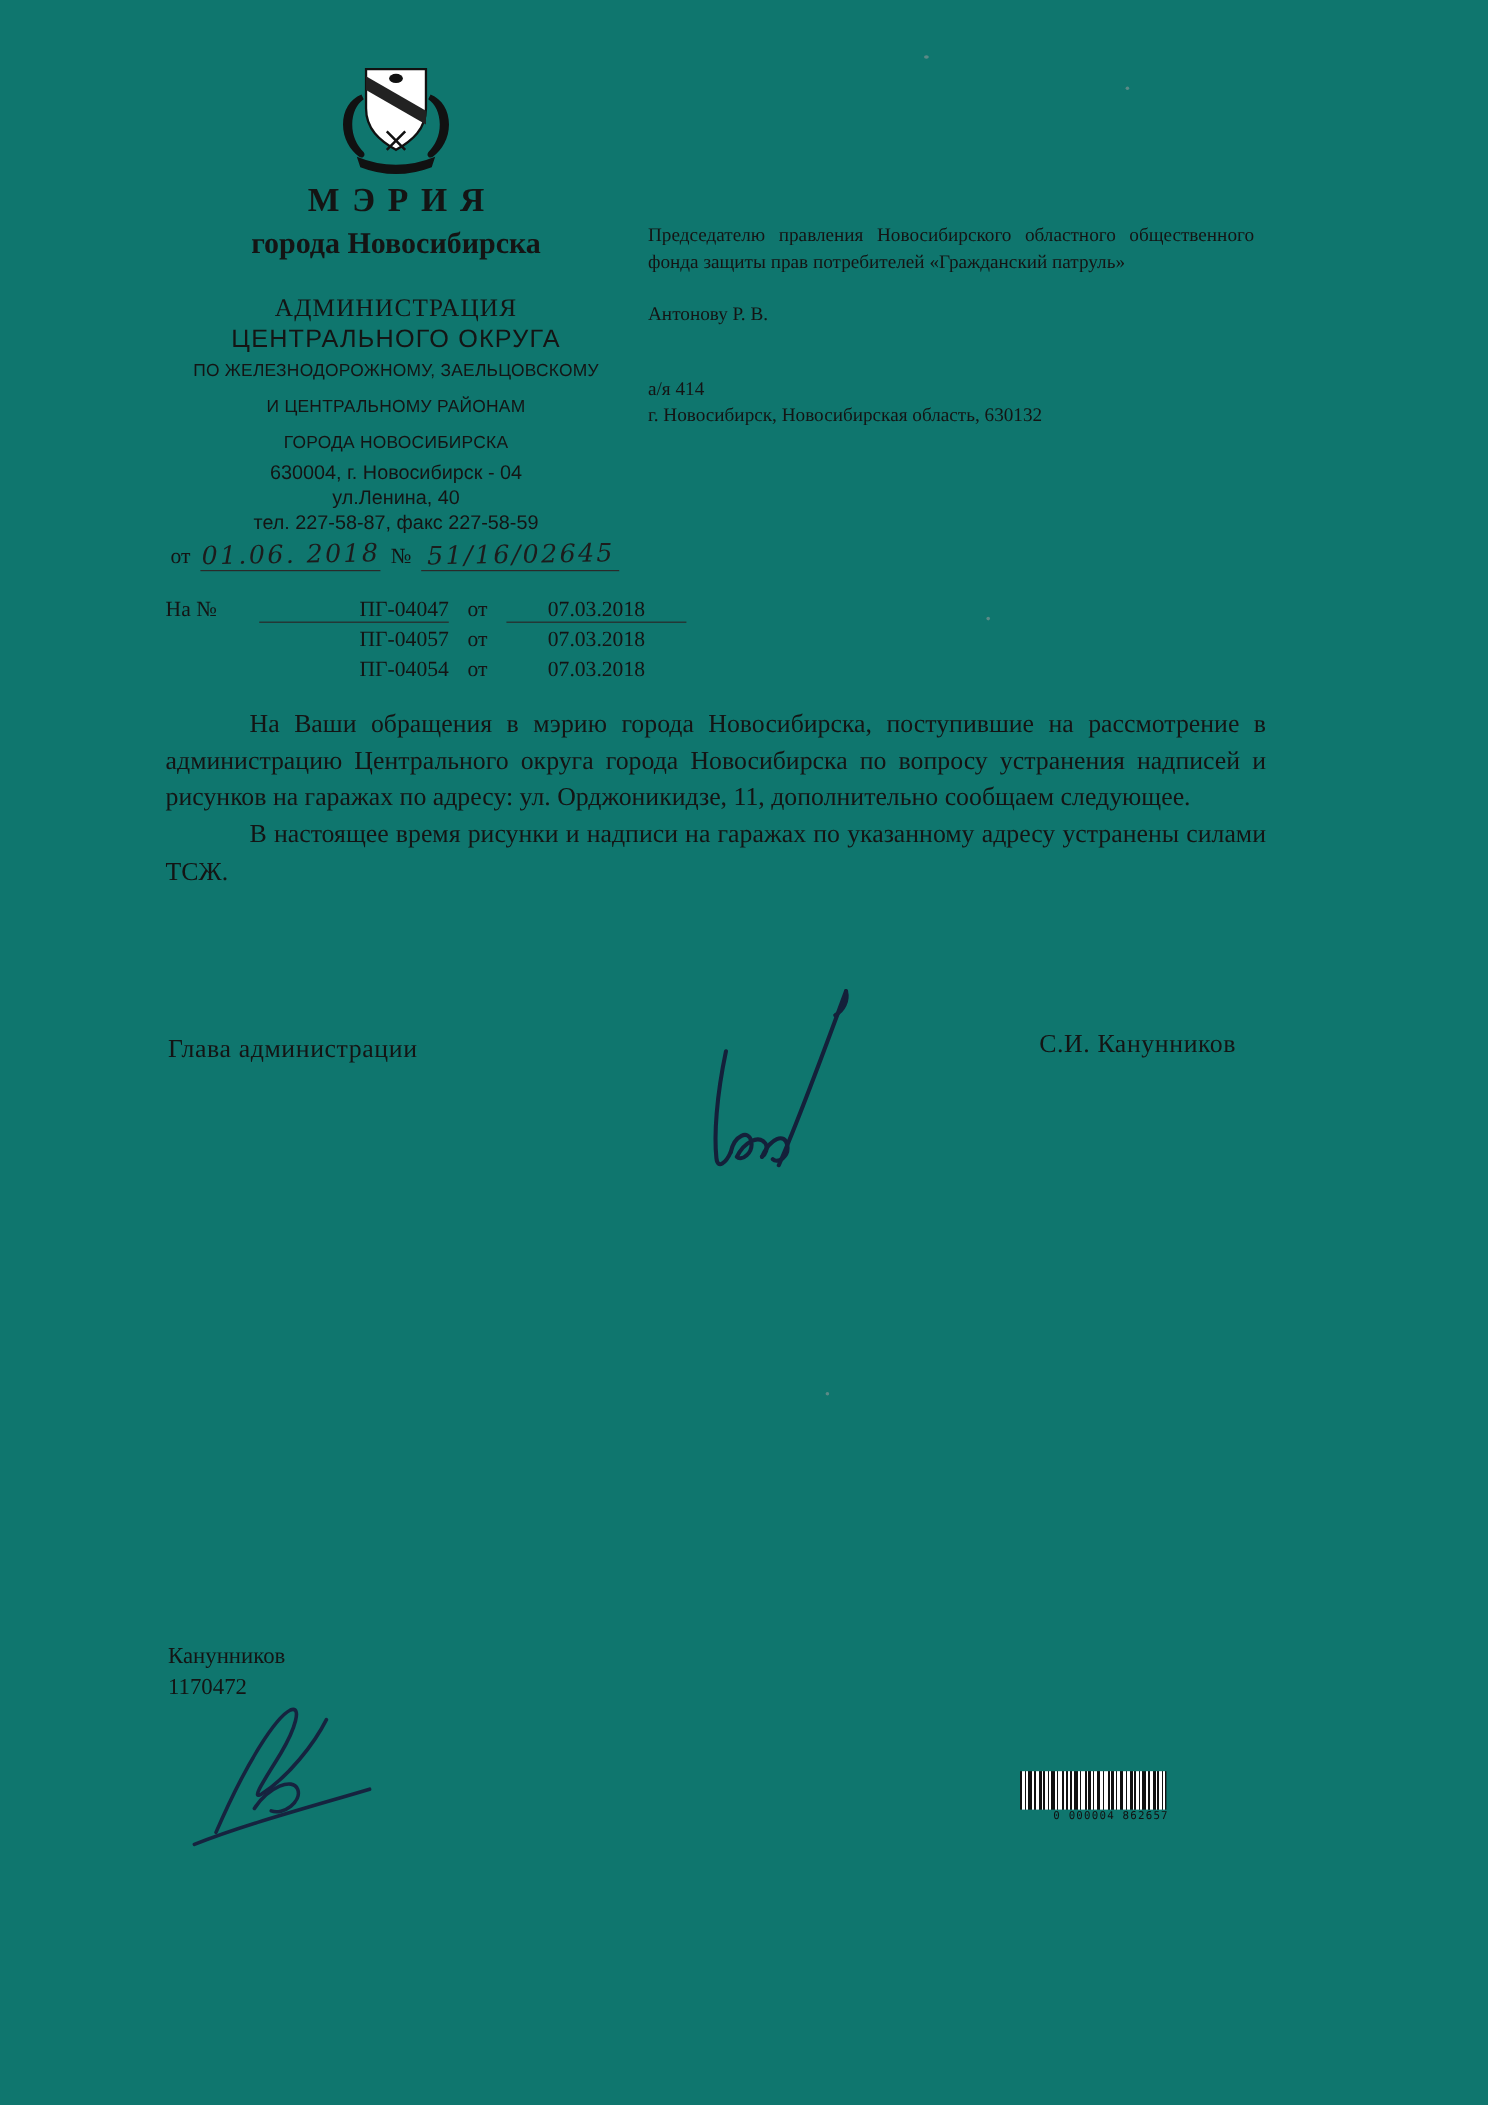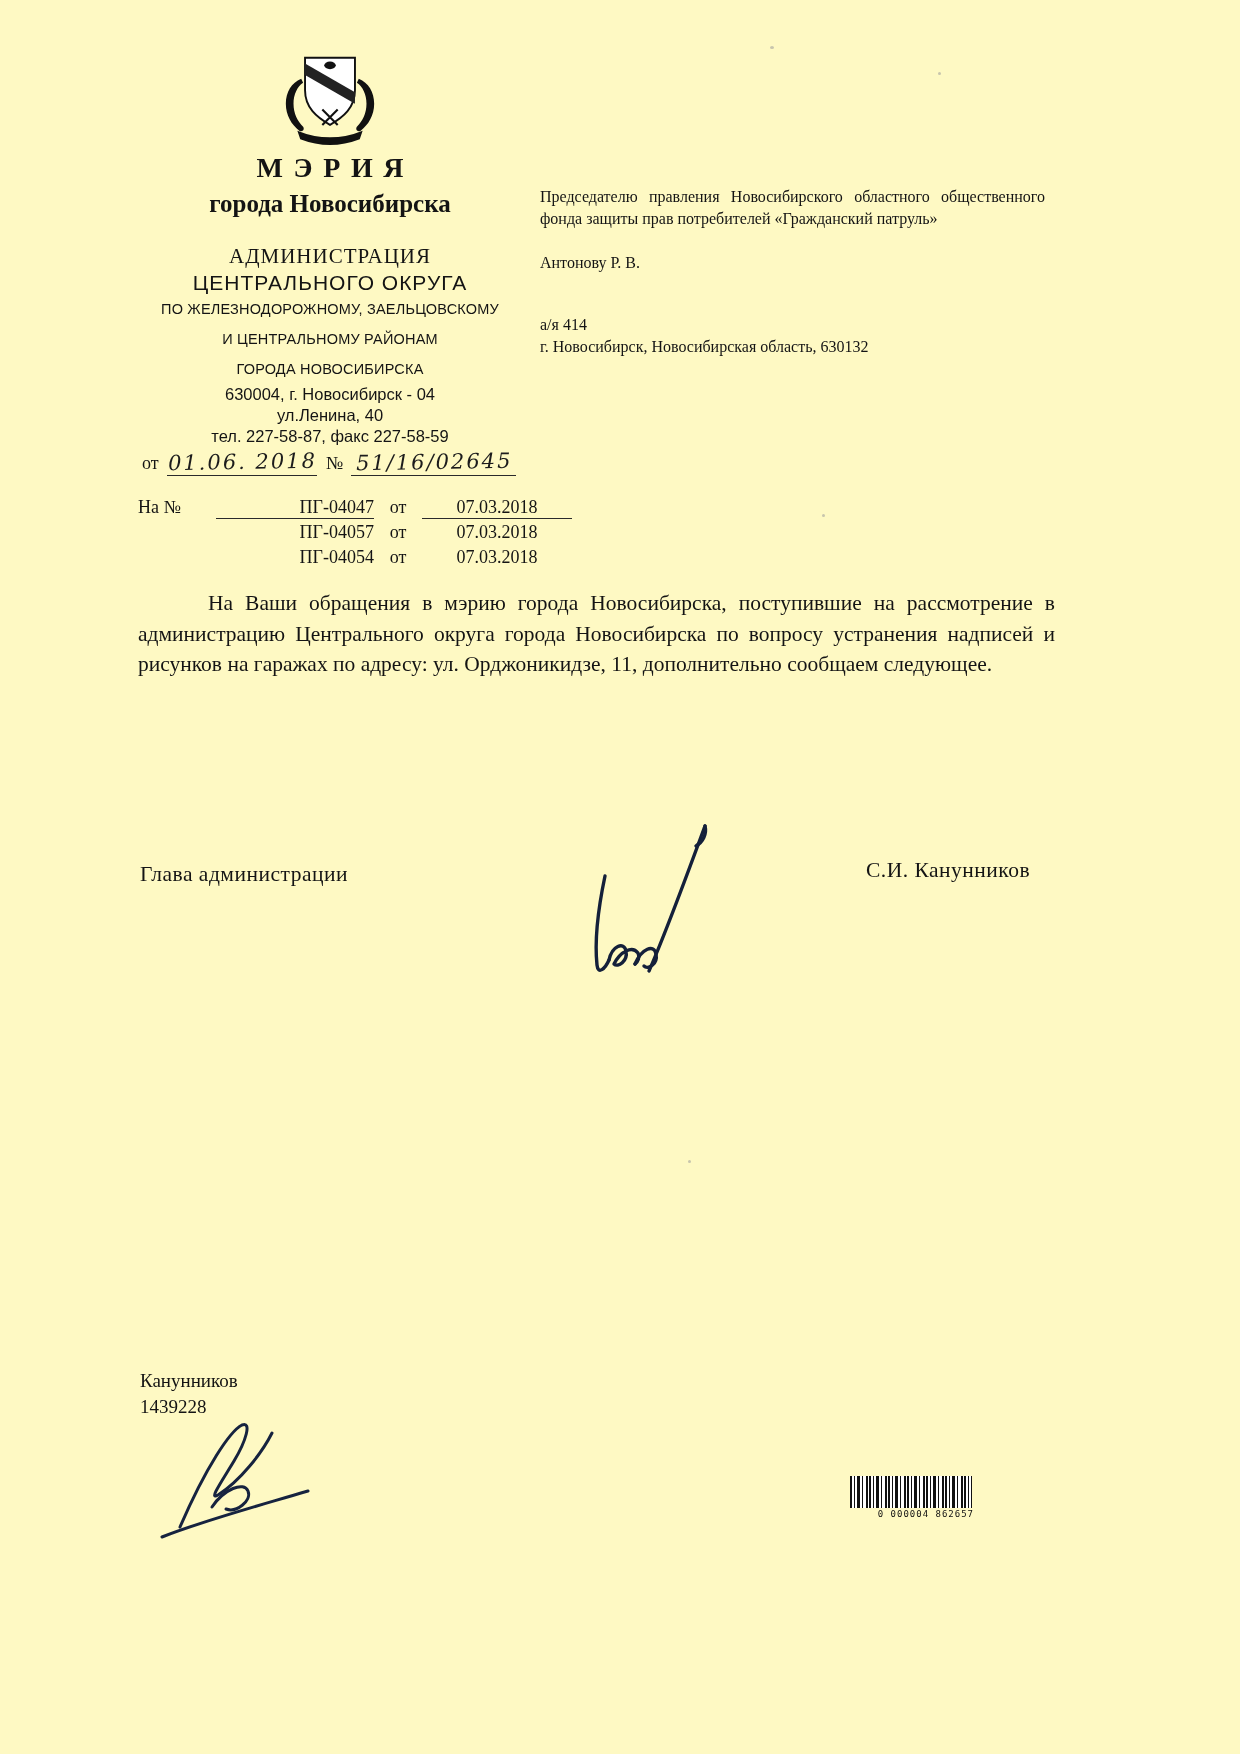--- a/index.html
+++ b/index.html
@@ -1,20 +1,20 @@
 <!DOCTYPE html>
 <html><head>
 <meta charset="utf-8">
 <style>
   html,body{margin:0;padding:0;background:#e8e8e8;}
   .page{
     position:relative;
     width:1240px;height:1754px;
     margin:0 auto;
-    background:#fef9c3;
+    background:#0f766e;
     font-family:"Liberation Serif", serif;
     color:#141414;
     overflow:hidden;
   }
   
   .emblem{position:absolute;left:272px;top:50px;width:116px;height:96px;}
   .hdr-left{
     position:absolute;left:105px;top:152px;width:450px;
     text-align:center;
   }
@@ -181,35 +181,36 @@
 
   <div class="addressee">
     <div class="para">Председателю правления Новосибирского областного общественного фонда защиты прав потребителей «Гражданский патруль»</div>
     <div class="name">Антонову Р. В.</div>
     <div class="box">а/я 414</div>
     <div class="city">г. Новосибирск, Новосибирская область, 630132</div>
   </div>
 
   <div class="body-text">
     <p>На Ваши обращения в мэрию города Новосибирска, поступившие на рассмотрение в администрацию Центрального округа города Новосибирска по вопросу устранения надписей и рисунков на гаражах по адресу: ул. Орджоникидзе, 11, дополнительно сообщаем следующее.</p>
+    <p>В настоящее время рисунки и надписи на гаражах по указанному адресу устранены силами ТСЖ.</p>
   </div>
 
   <div class="sig-title">Глава  администрации</div>
   <div class="sig-name">С.И. Канунников</div>
 
   <svg class="sig-main" viewBox="0 0 220 170" fill="none" stroke="#14203a" stroke-width="3.4" stroke-linecap="round" stroke-linejoin="round">
     <path d="M60,58 C52,96 50,128 52,147 C53,157 60,151 64,142"></path>
     <path d="M64,142 C67,128 79,123 81,133 C83,143 73,150 69,146 C75,134 87,127 93,135 C95,139 93,144 90,146"></path>
     <path d="M90,146 C97,130 109,126 111,136 C113,146 103,152 99,148"></path>
     <path d="M160,8 C146,46 122,112 104,153"></path>
     <path d="M160,8 C162,16 158,24 151,28"></path>
   </svg>
 
   <div class="exec-name">Канунников</div>
-  <div class="exec-phone">1439228</div>
+  <div class="exec-phone">1170472</div>
 
   <svg class="sig-exec" viewBox="0 0 180 155" fill="none" stroke="#16233f" stroke-width="3" stroke-linecap="round" stroke-linejoin="round">
     <path d="M30,132 C56,72 80,36 92,30 C102,26 96,46 84,66 C72,86 58,106 68,100 C90,86 112,58 122,38"></path>
     <path d="M62,112 C74,94 94,86 98,96 C102,106 86,118 76,114"></path>
     <path d="M12,142 C52,126 104,112 158,96"></path>
   </svg>
 
   <div class="barcode-wrap">
     <div class="barcode-bars"></div>
     <div class="barcode-digits">0 000004 862657</div>

